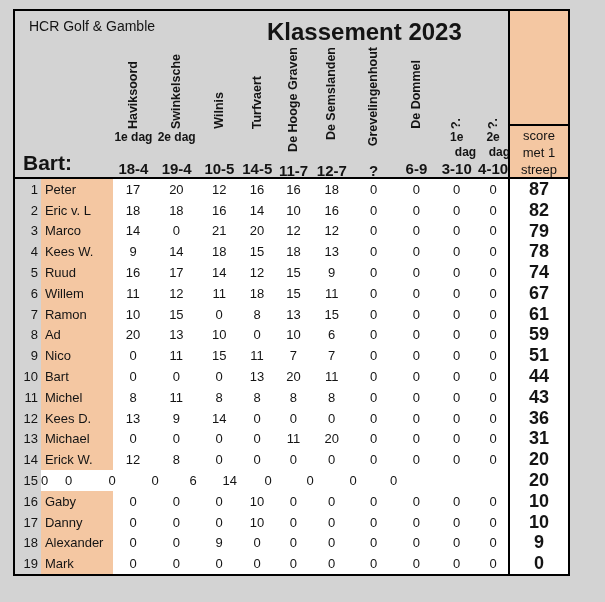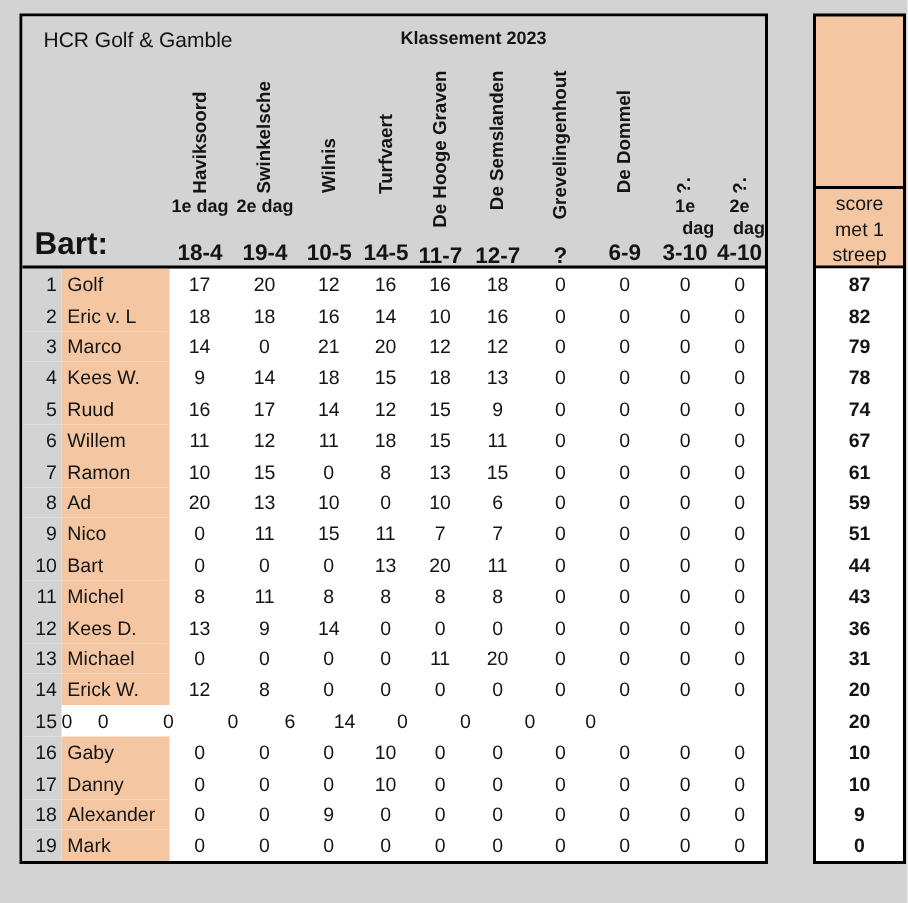--- a/index.html
+++ b/index.html
@@ -5,21 +5,21 @@
   * { margin:0; padding:0; box-sizing:border-box; }
   html,body { width:605px; height:602px; }
   body { font-family:"Liberation Sans", sans-serif; color:#141414; }
   .canvas { position:relative; width:605px; height:602px; background:#d3d3d3; overflow:hidden; }
 
   
   .main-table { position:absolute; left:13px; top:9px; width:499px; border:2px solid #000; }
   .thead { position:relative; height:168px; background:#d3d3d3; border-bottom:2px solid #000; }
   .title-row { position:relative; height:36px; }
   .app-title { position:absolute; left:14px; top:7px; font-size:14px; }
-  .season-title { position:absolute; left:252px; top:7px; font-size:12px; font-weight:bold; }
+  .season-title { position:absolute; left:252px; top:7px; font-size:24px; font-weight:bold; }
   .cols-row { display:flex; height:132px; padding-left:98px; }
   .hcol { display:flex; flex-direction:column; }
   .hcol:nth-child(1){width:41px} .hcol:nth-child(2){width:46px}
   .hcol:nth-child(3){width:40px} .hcol:nth-child(4){width:36px}
   .hcol:nth-child(5){width:37px} .hcol:nth-child(6){width:40px}
   .hcol:nth-child(7){width:44px} .hcol:nth-child(8){width:42px}
   .hcol:nth-child(9){width:39px} .hcol:nth-child(10){width:34px}
   .rot-wrap { flex:1; display:flex; align-items:flex-end; justify-content:center; overflow:visible; }
   .rot { writing-mode:vertical-rl; transform:rotate(180deg); font-weight:bold; font-size:12.5px; line-height:1.05; white-space:nowrap; }
   .day1 { height:17px; text-align:center; font-weight:bold; font-size:12px; line-height:17px; white-space:nowrap; }
@@ -32,25 +32,25 @@
   .rank { width:26px; background:#d3d3d3; display:flex; align-items:center; justify-content:flex-end; padding-right:3px; font-size:13px; }
   .pname { width:72px; background:#f4c7a2; display:flex; align-items:center; padding-left:4px; font-size:13px; white-space:nowrap; }
   .sc { display:flex; align-items:center; justify-content:center; font-size:13px; }
   .row .sc:nth-child(3){width:41px} .row .sc:nth-child(4){width:46px}
   .row .sc:nth-child(5){width:40px} .row .sc:nth-child(6){width:36px}
   .row .sc:nth-child(7){width:37px} .row .sc:nth-child(8){width:40px}
   .row .sc:nth-child(9){width:44px} .row .sc:nth-child(10){width:42px}
   .row .sc:nth-child(11){width:39px} .row .sc:nth-child(12){width:34px}
 
   
-  .score-col { position:absolute; left:542px; top:9px; width:62px; border:2px solid #000; background:#f4c7a2; }
+  .score-col { position:absolute; left:508px; top:9px; width:62px; border:2px solid #000; background:#f4c7a2; }
   .sc-top { height:115px; border-bottom:2px solid #000; }
   .sc-head { height:53px; border-bottom:2px solid #000; text-align:center; font-size:13px; line-height:17px; padding-top:1px; }
   .sc-body { background:#ffffff; }
-  .total { height:20.8px; display:flex; align-items:center; justify-content:center; font-weight:bold; font-size:13px; }
+  .total { height:20.8px; display:flex; align-items:center; justify-content:center; font-weight:bold; font-size:18px; }
 </style>
 </head>
 <body>
 
 <div class="canvas">
 
   <div class="main-table">
     <div class="thead">
       <div class="title-row">
         <span class="app-title">HCR Golf &amp; Gamble</span>
@@ -149,21 +149,21 @@
           </div>
 
       </div>
       <div class="stand">Bart:</div>
     </div>
 
     <div class="tbody">
 
         <div class="row">
           <span class="rank">1</span>
-          <span class="pname">Golf</span>
+          <span class="pname">Peter</span>
           <span class="sc">17</span>
           <span class="sc">20</span>
           <span class="sc">12</span>
           <span class="sc">16</span>
           <span class="sc">16</span>
           <span class="sc">18</span>
           <span class="sc">0</span>
           <span class="sc">0</span>
           <span class="sc">0</span>
           <span class="sc">0</span>

